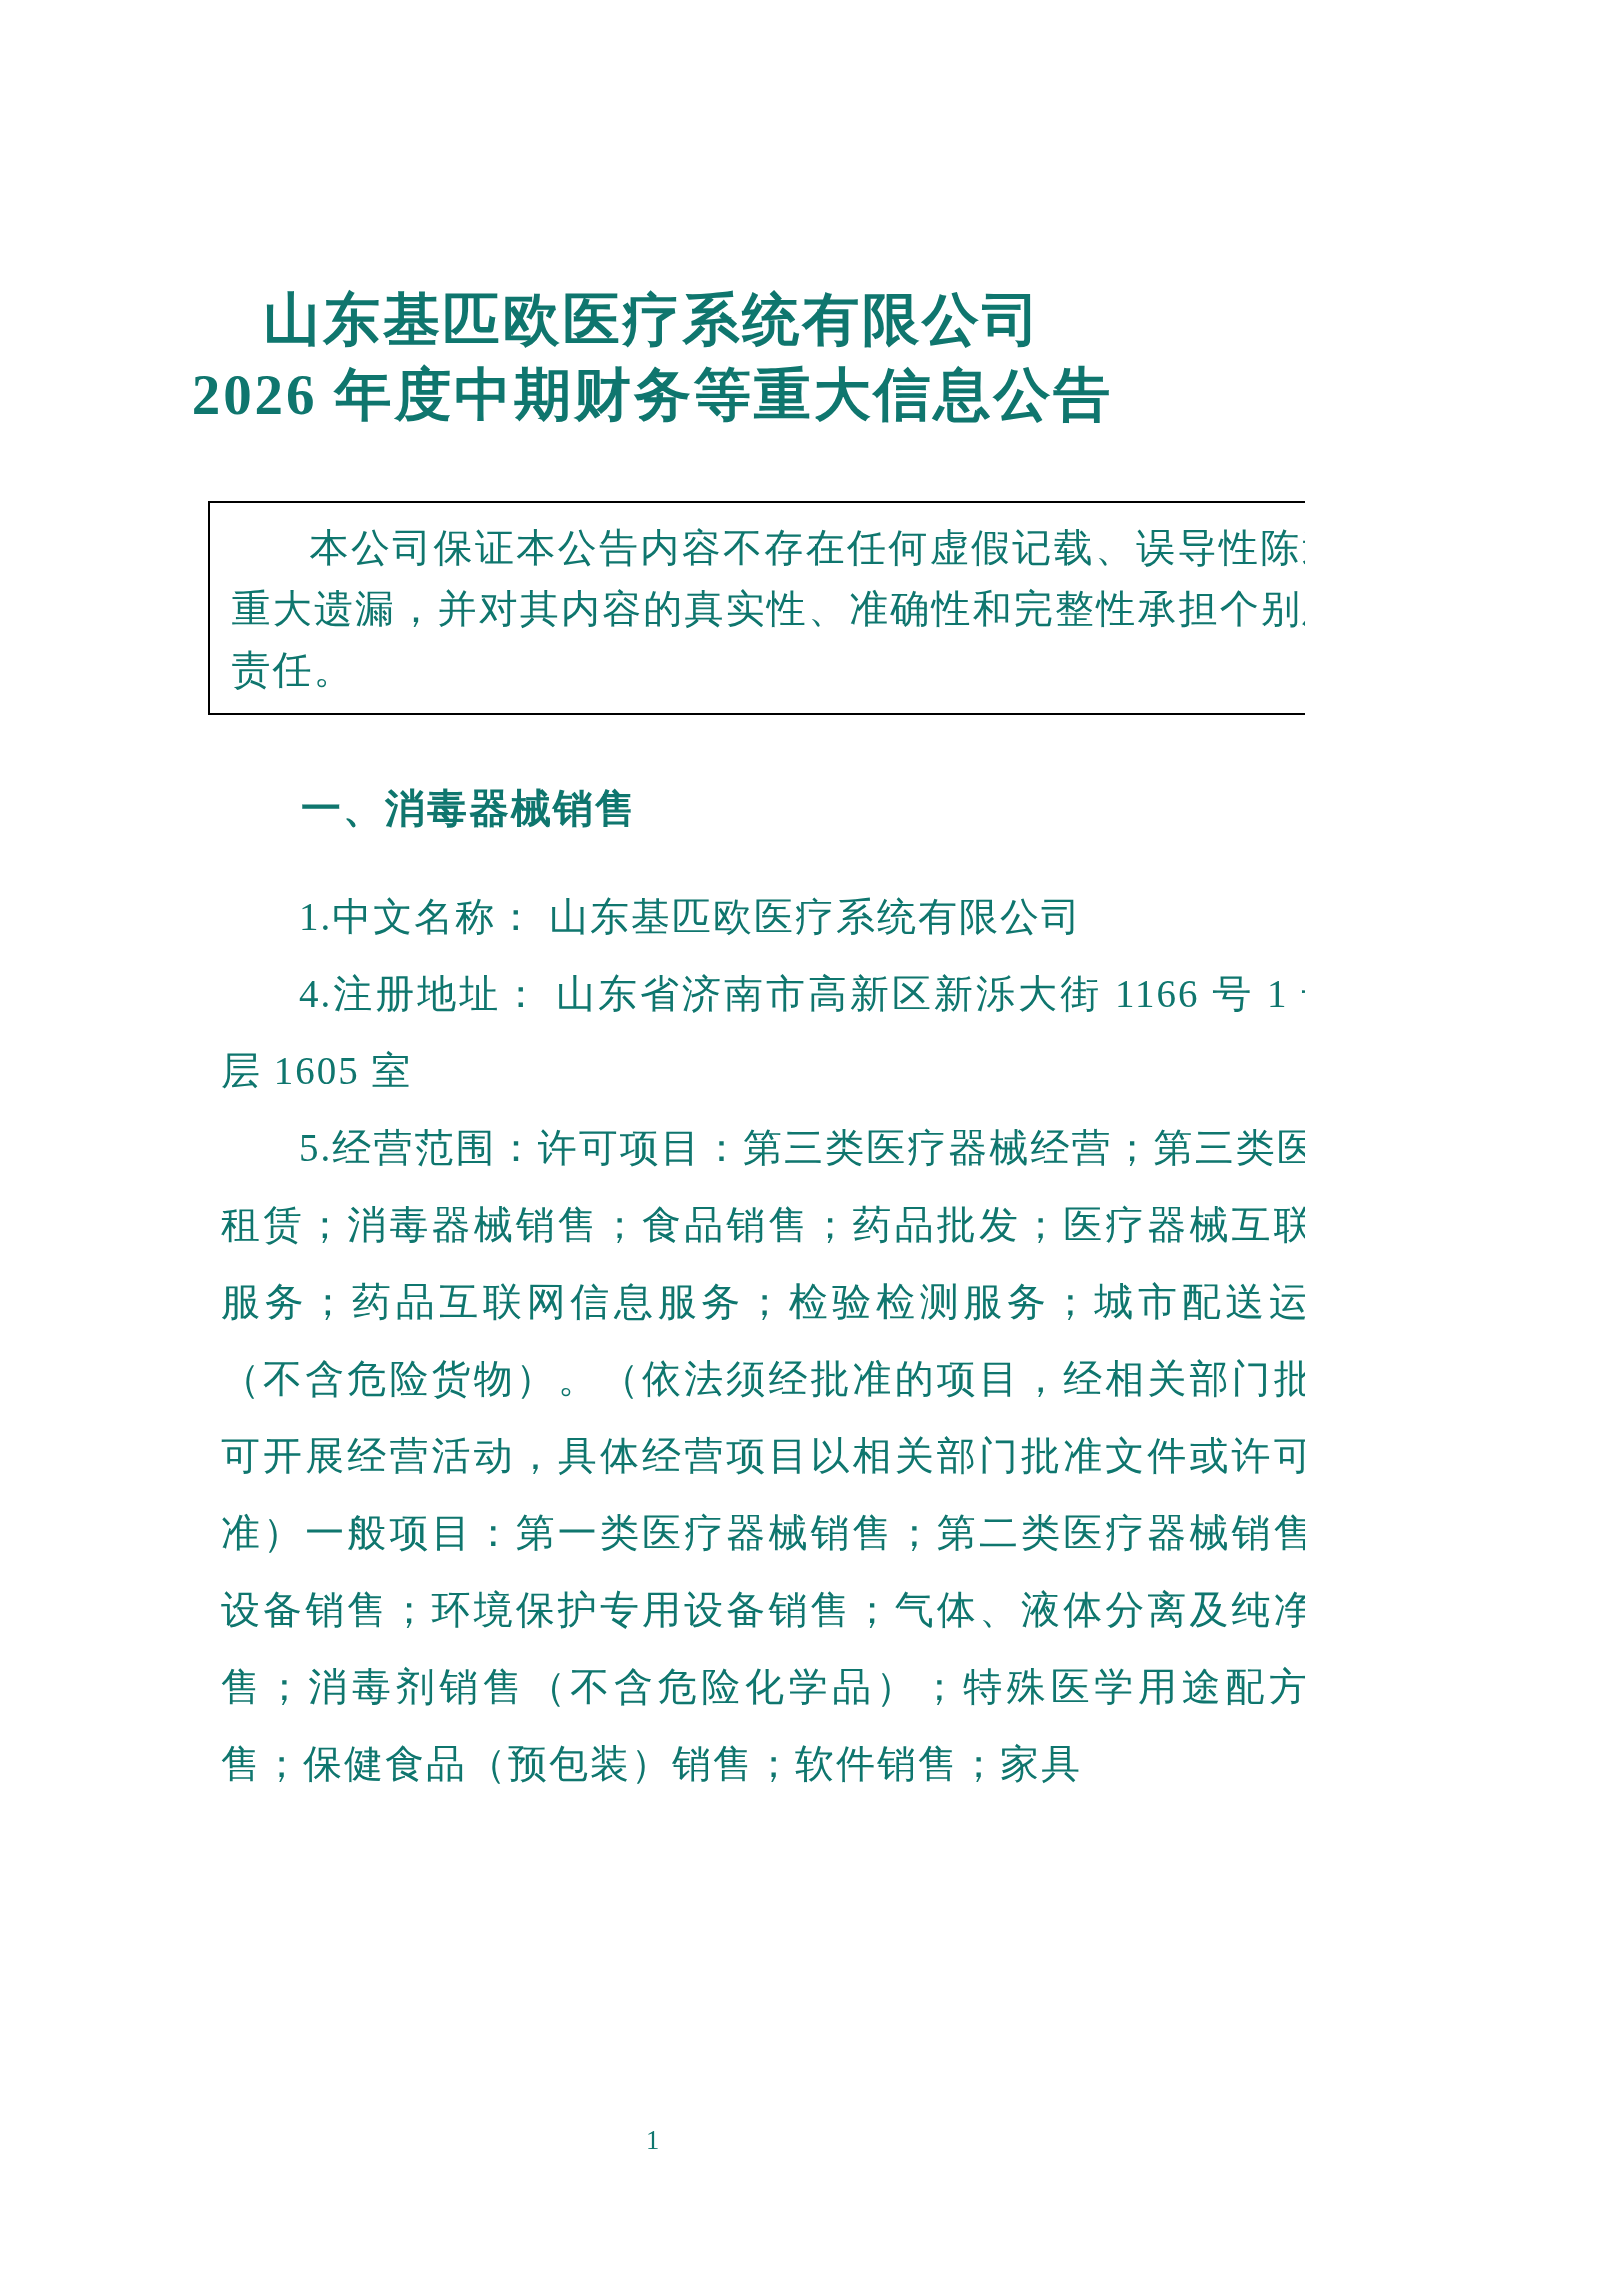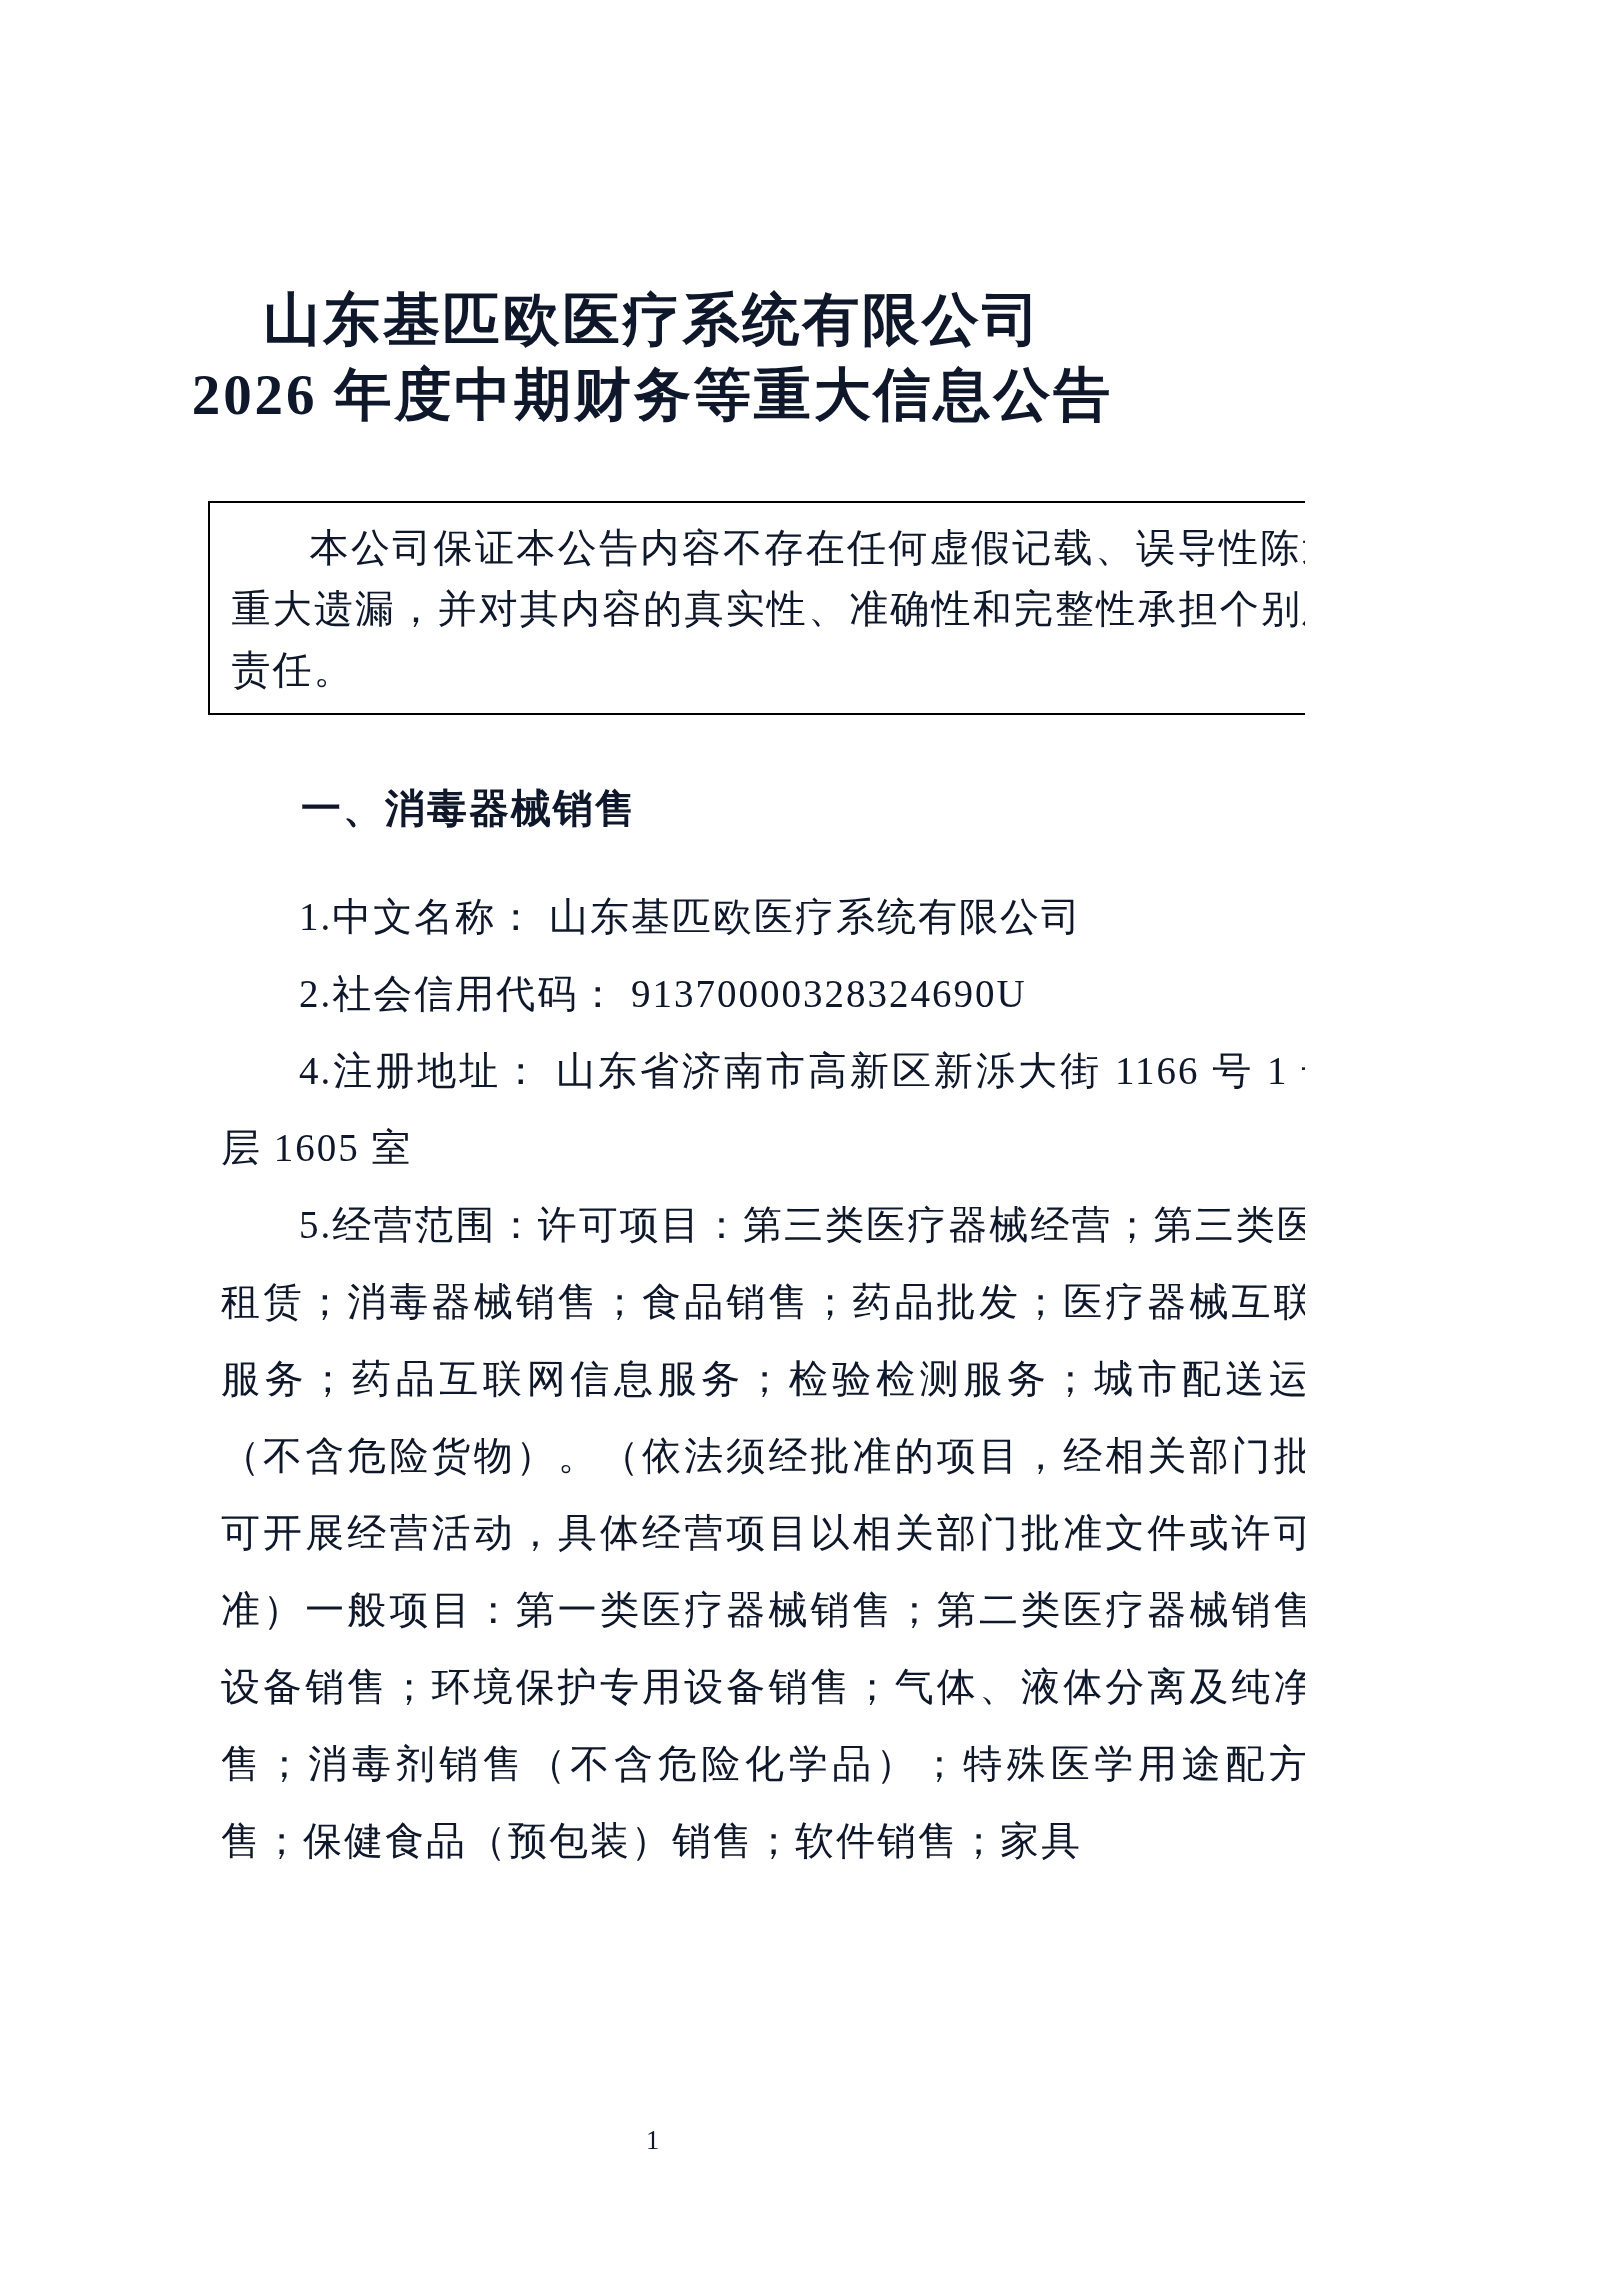--- a/index.html
+++ b/index.html
@@ -5,21 +5,21 @@
   html, body {
     margin: 0;
     padding: 0;
     background: #ffffff;
   }
   .page {
     position: relative;
     width: 1305px;
     height: 2293px;
     background: #ffffff;
-    color: #0f172a;
+    color: #0f766e;
     box-sizing: border-box;
     padding-top: 282px;
     font-family: "Liberation Serif", "DejaVu Serif", serif;
     overflow: hidden;
     border-radius: 28px;
   }
   .doc-title {
     text-align: center;
     font-weight: bold;
     font-size: 57px;
@@ -84,21 +84,20 @@
   </div>
 
   <div class="notice-box">
     <p class="notice-text">本公司保证本公告内容不存在任何虚假记载、误导性陈述或者重大遗漏，并对其内容的真实性、准确性和完整性承担个别及连带责任。</p>
   </div>
 
   <div class="section-heading">一、消毒器械销售</div>
 
   <div class="body-block">
     <p>1.中文名称： 山东基匹欧医疗系统有限公司</p>
-    <p>2.社会信用代码： 91370000328324690U</p>
     <p>4.注册地址： 山东省济南市高新区新泺大街 1166 号 1 号楼 10 层 1605 室</p>
     <p>5.经营范围：许可项目：第三类医疗器械经营；第三类医疗器械租赁；消毒器械销售；食品销售；药品批发；医疗器械互联网信息服务；药品互联网信息服务；检验检测服务；城市配送运输服务（不含危险货物）。（依法须经批准的项目，经相关部门批准后方可开展经营活动，具体经营项目以相关部门批准文件或许可证件为准）一般项目：第一类医疗器械销售；第二类医疗器械销售；机械设备销售；环境保护专用设备销售；气体、液体分离及纯净设备销售；消毒剂销售（不含危险化学品）；特殊医学用途配方食品销售；保健食品（预包装）销售；软件销售；家具</p>
   </div>
 
   <div class="page-number">1</div>
 
 </div>
 
 
 </body></html>

